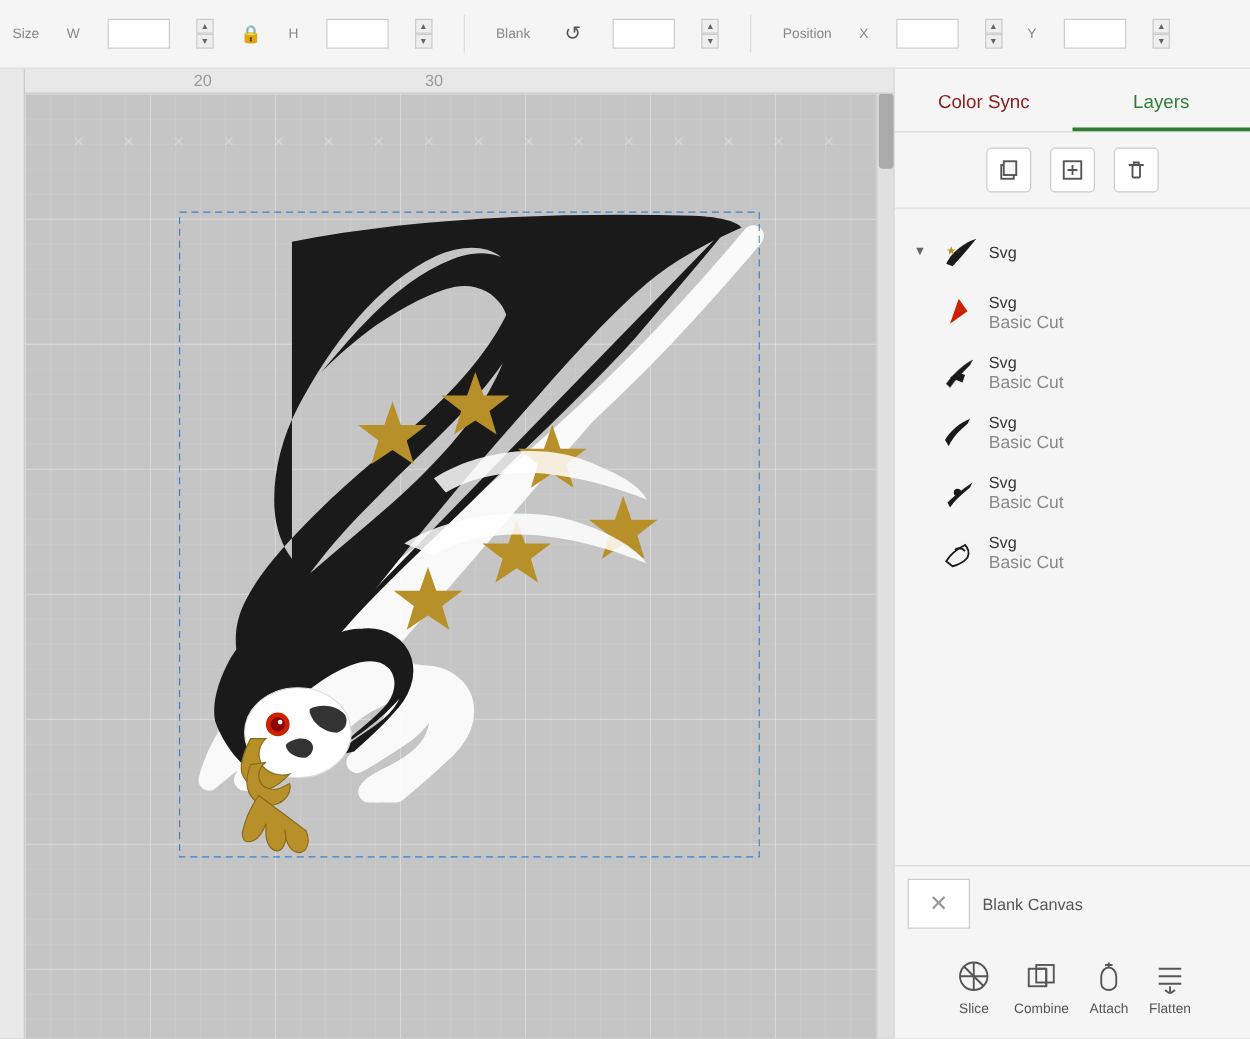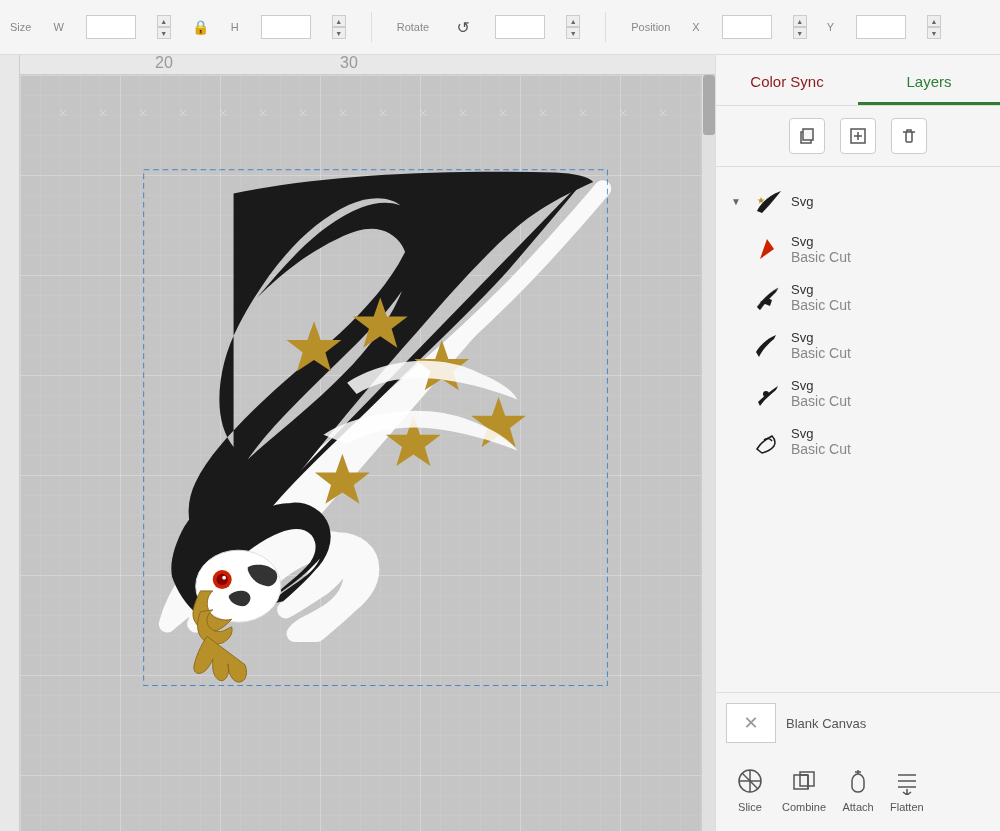--- a/index.html
+++ b/index.html
@@ -91,21 +91,21 @@
       border-bottom: 1px solid #ccc;
       display: flex;
       align-items: flex-end;
       padding-bottom: 2px;
       font-size: 10px;
       color: #888;
       z-index: 10;
     }
     .ruler-mark {
       position: absolute;
-      font-size: 16px;
+      font-size: 13px;
       color: #999;
     }
     .ruler-v {
       position: absolute;
       top: 0; left: 0; bottom: 0;
       width: 20px;
       background: #e8e8e8;
       border-right: 1px solid #ccc;
       z-index: 10;
     }
@@ -230,21 +230,21 @@
       background: #fff;
       border: 1px solid #ccc;
       display: flex; align-items: center; justify-content: center;
     }
     .x-mark { font-size: 18px; color: #999; }
     .blank-canvas-label { font-size: 13px; color: #555; }
 
     
     .bottom-actions {
       display: flex;
-      justify-content: flex-start;
+      justify-content: center;
       padding: 8px 0 4px;
     }
     .action-btn {
       display: flex;
       flex-direction: column;
       align-items: center;
       gap: 4px;
       cursor: pointer;
       padding: 4px 8px;
       border-radius: 4px;
@@ -282,21 +282,21 @@
     <div class="lock-icon-wrap">🔒</div>
     <span class="toolbar-label">H</span>
     <input class="toolbar-input" value="" style="">
     <div class="toolbar-spinner">
       <div class="spinner-btn">▲</div>
       <div class="spinner-btn">▼</div>
     </div>
   </div>
   <div class="toolbar-divider"></div>
   <div class="toolbar-group">
-    <span class="toolbar-label">Rotate</span>
+    <span class="toolbar-label">Blank</span>
     <div class="rotate-icon-wrap">↺</div>
     <input class="toolbar-input" value="" style="">
     <div class="toolbar-spinner">
       <div class="spinner-btn">▲</div>
       <div class="spinner-btn">▼</div>
     </div>
   </div>
   <div class="toolbar-divider"></div>
   <div class="toolbar-group">
     <span class="toolbar-label">Position</span>

